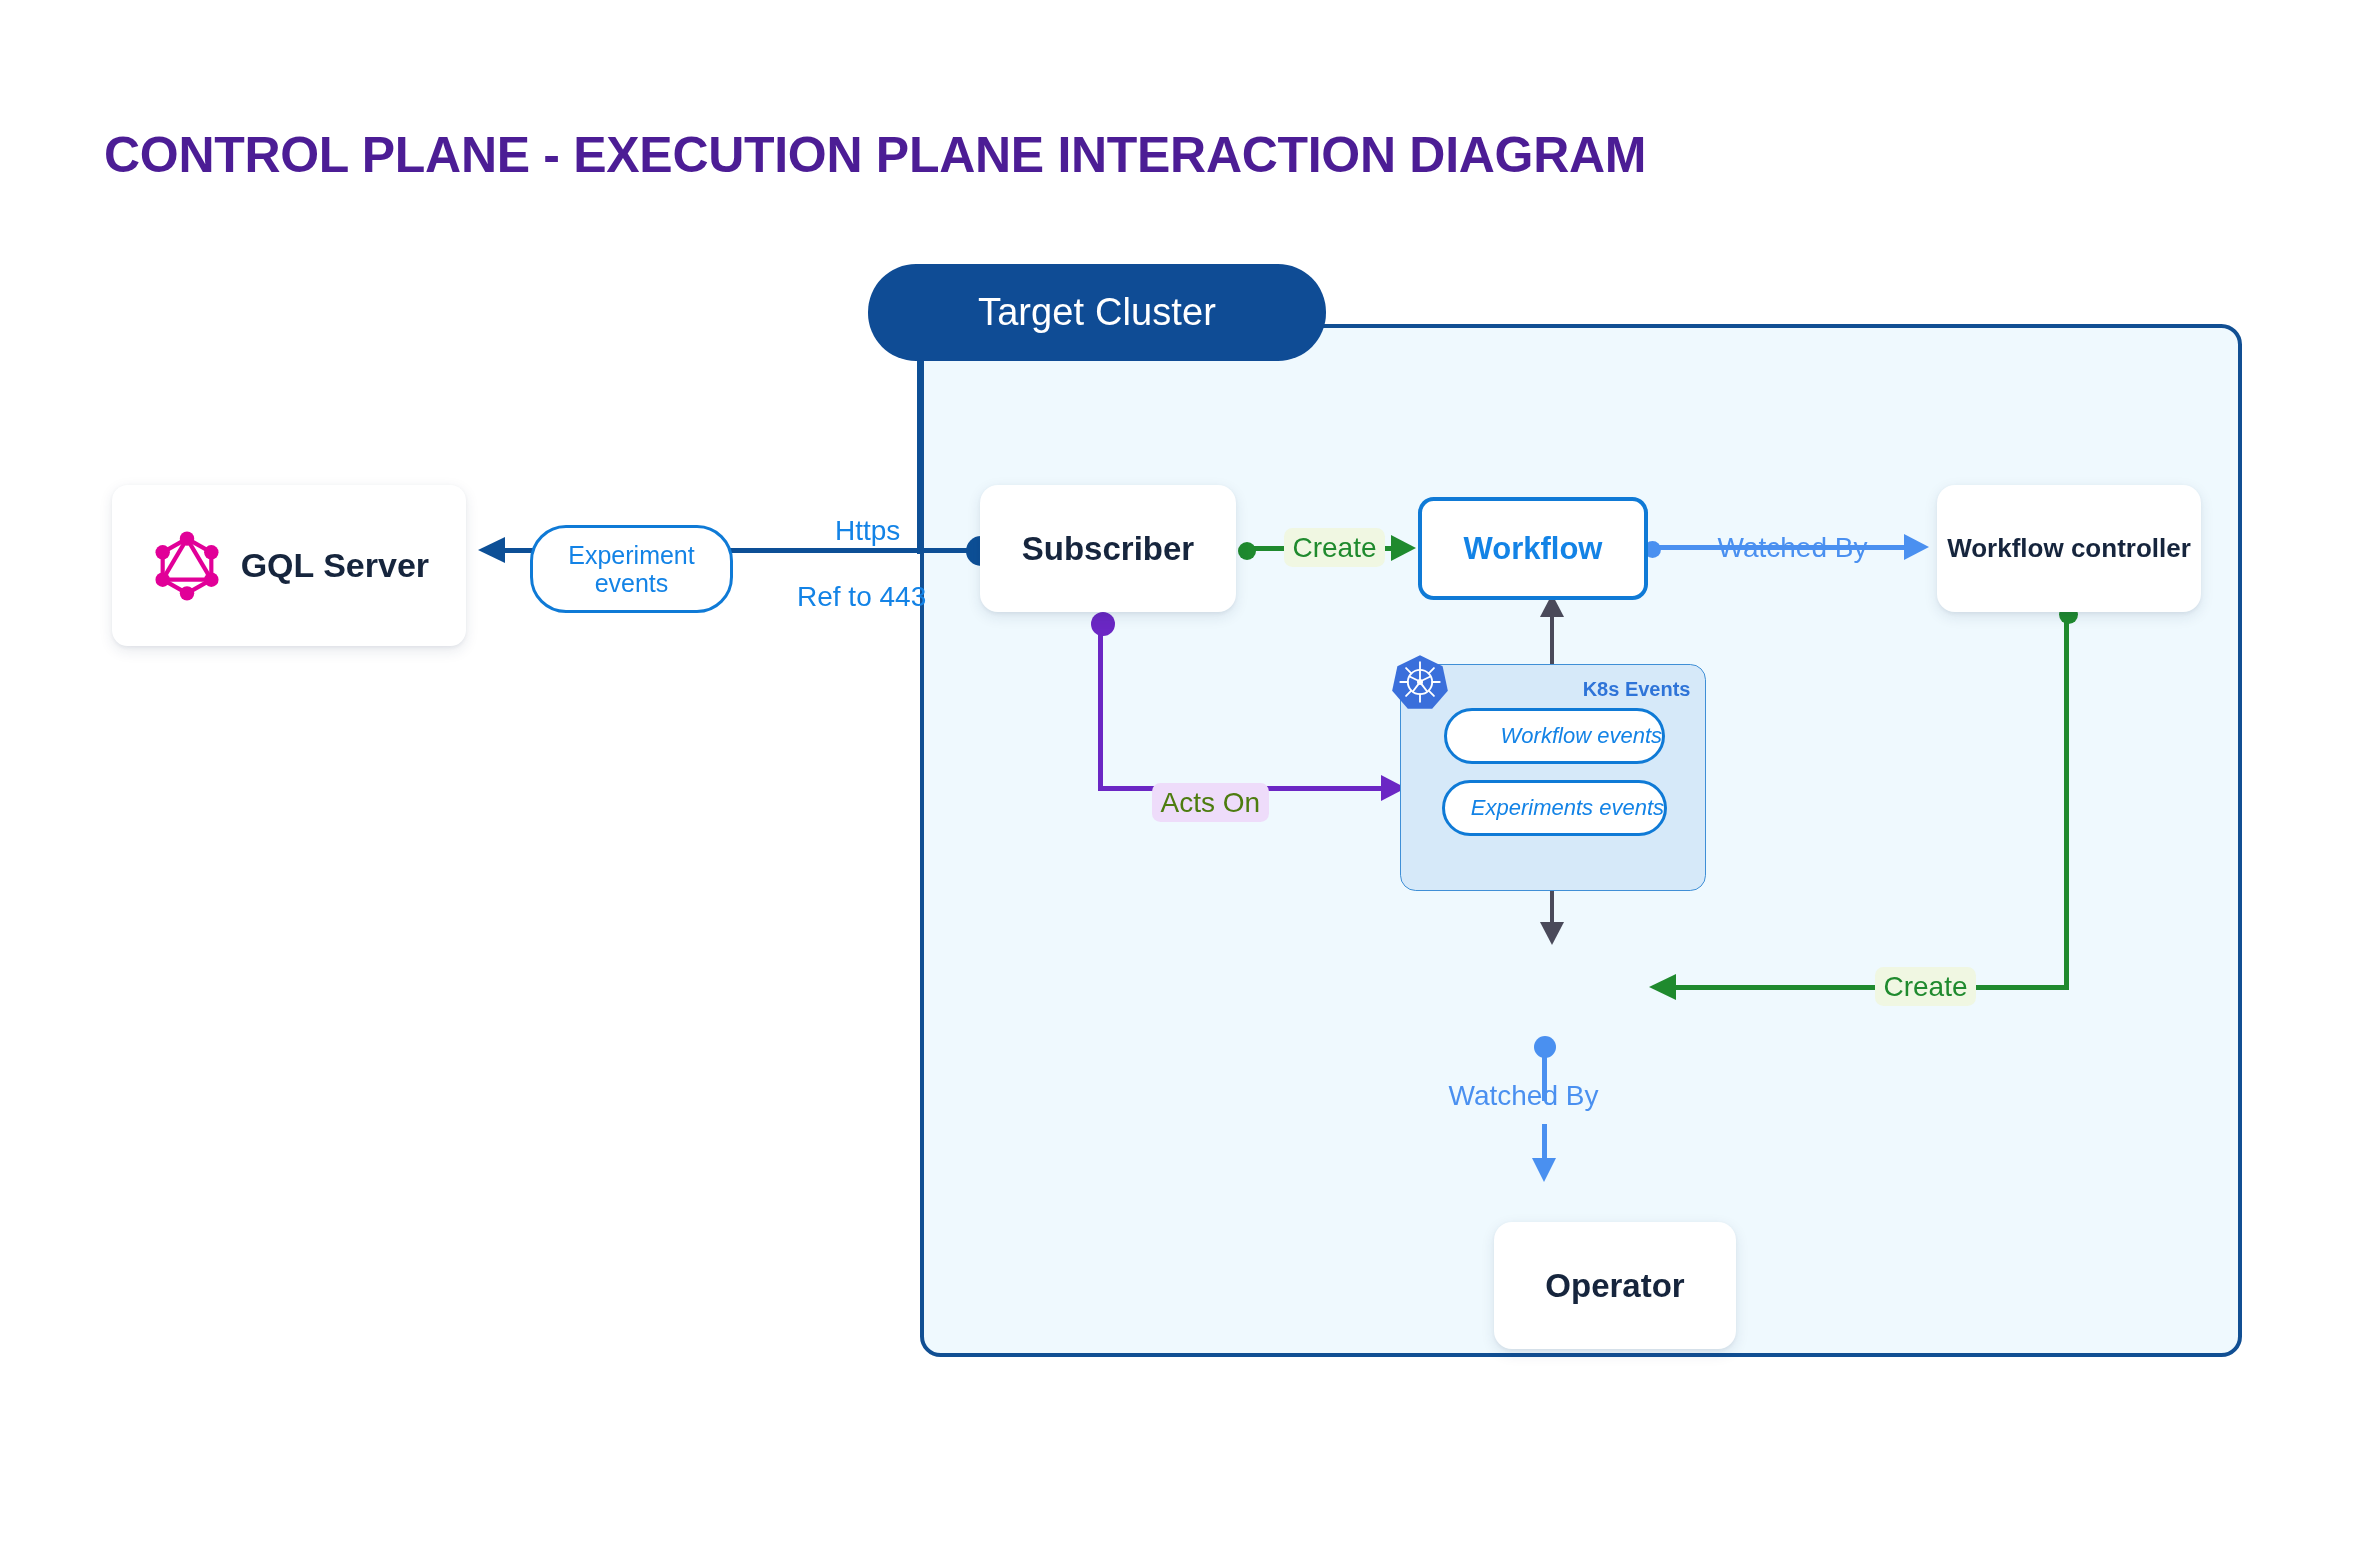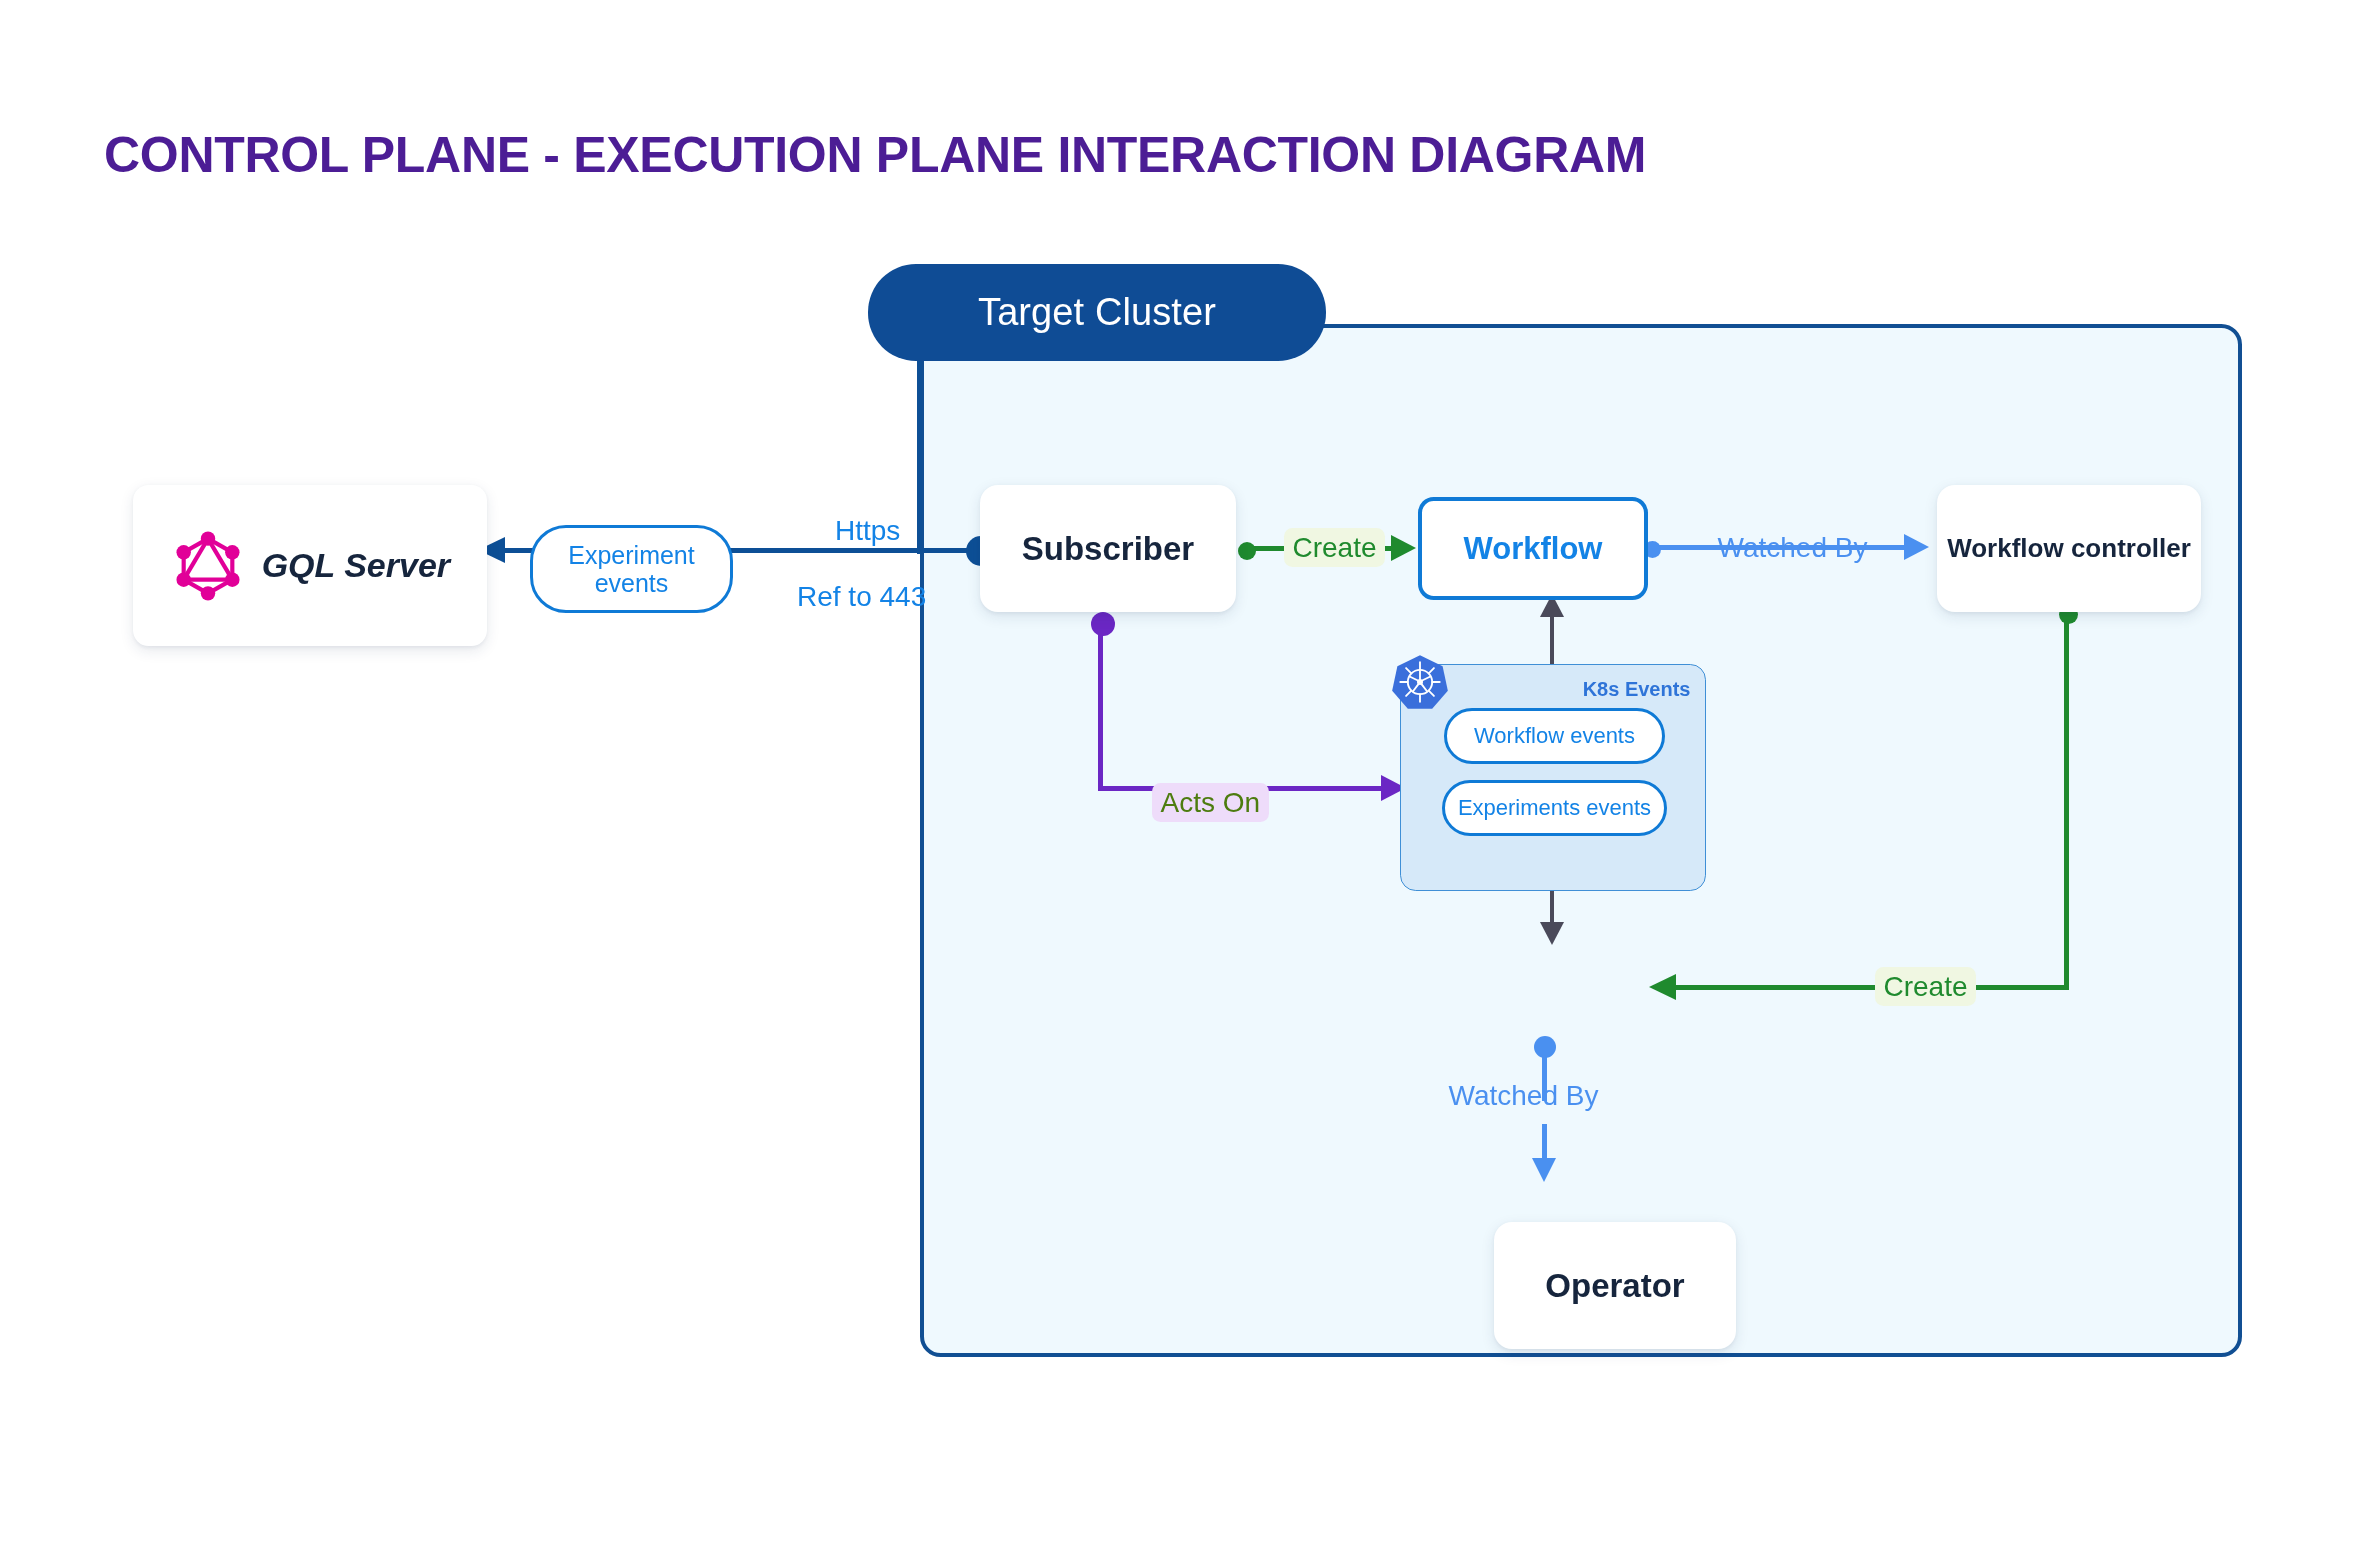--- a/index.html
+++ b/index.html
@@ -44,21 +44,21 @@
     box-shadow:0 4.8px 13.3px rgba(30,50,90,0.10), 0 1.2px 3.6px rgba(30,50,90,0.06);
     z-index:20;
   }
   .card.outlined{
     border:4.8px solid #0f7ad6;
     color:#1383e6;
     border-radius:15.7px;
     box-shadow:none;
   }
 
-  #gql-server{left:133px;top:485px;width:354px;height:161px;border-radius:15.7px;font-style:italic;}
+  #gql-server{left:112px;top:485px;width:354px;height:161px;border-radius:15.7px;}
   #gql-server .lbl{font-size:34px;}
   .gql-logo{width:76px;height:76px;margin-right:15.7px;flex:0 0 auto;}
 
   #subscriber{left:980px;top:485px;width:256px;height:127px;}
   #subscriber .lbl{font-size:33px;}
 
   #workflow{left:1418px;top:497px;width:230px;height:103px;}
   #workflow .lbl{font-size:31px;}
 
   #workflow-controller{left:1937px;top:485px;width:264px;height:127px;line-height:1.18;}
@@ -87,23 +87,24 @@
   }
   .k8s-logo{
     position:absolute;left:1391px;top:653px;
     width:58px;height:58px;z-index:18;
   }
   .event-pill{
     position:absolute;box-sizing:border-box;
     background:#ffffff;
     border:3.6px solid #0f7ad6;
     border-radius:36px;
-    display:flex;align-items:center;justify-content:center;
+    display:flex;align-items:center;justify-content:flex-end;
     color:#1383e6;font-size:22px;font-weight:400;
     z-index:17;
+    font-style:italic;
   }
   #pill-workflow-events{left:1444px;top:708px;width:221px;height:56px;}
   #pill-experiment-events{left:1442px;top:780px;width:225px;height:56px;}
 
   
   .ln{position:absolute;z-index:10;}
   .dot{position:absolute;border-radius:50%;z-index:14;}
 
   .arrow{position:absolute;width:0;height:0;z-index:14;}
   .arrow.right{border-top:13.3px solid transparent;border-bottom:13.3px solid transparent;}

